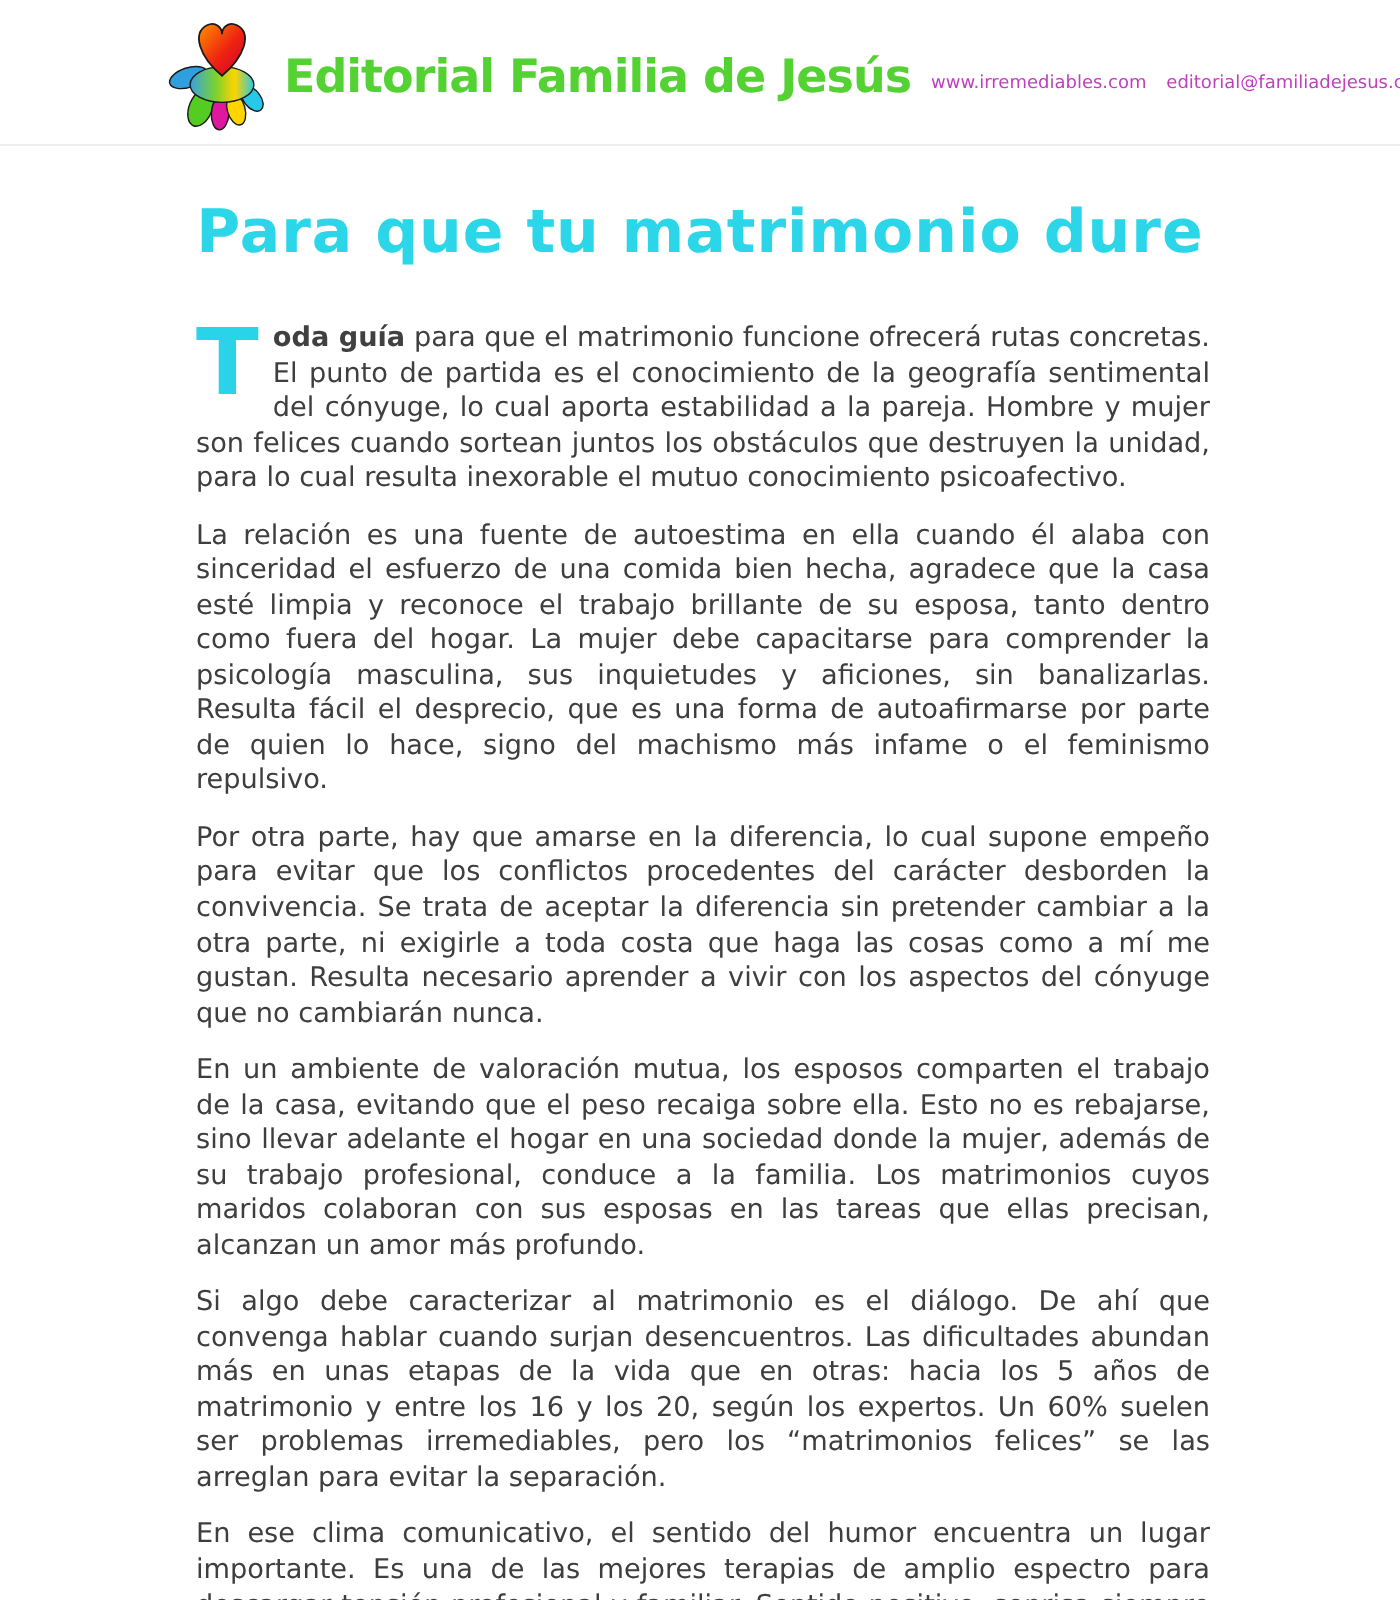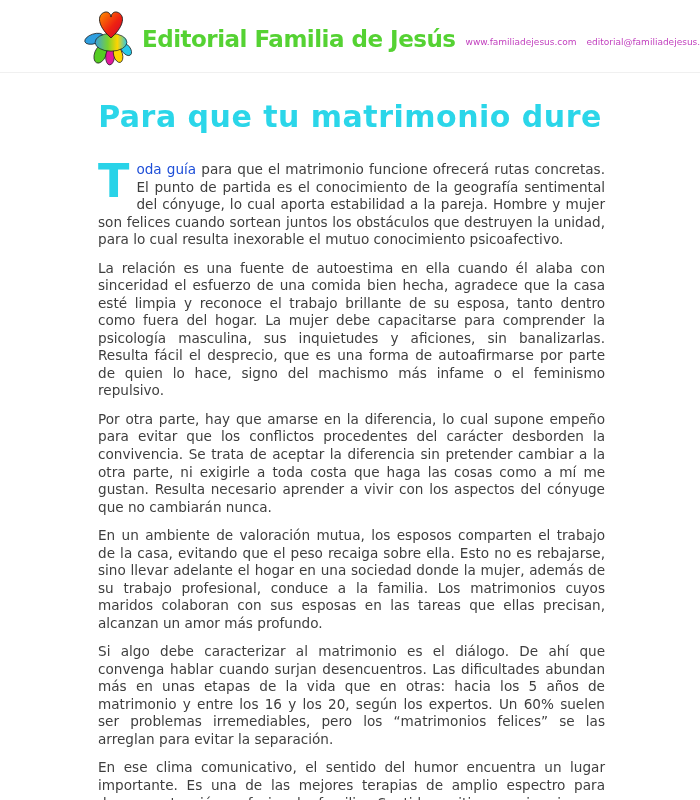--- a/index.html
+++ b/index.html
@@ -69,22 +69,22 @@
   }
   .dropcap {
     float: left;
     font-size: 46px;
     line-height: 0.82;
     padding: 2px 7px 0 0;
     color: #29d3e8;
     font-weight: bold;
   }
   .lead-highlight {
-    color: #1d4ed8;
-    font-weight: normal;
+    color: #404040;
+    font-weight: bold;
   }
 </style>
 </head>
 <body>
 
 <div class="page">
 
   <header class="header">
     <span>
       <svg class="logo" viewBox="0 0 60 70" xmlns="http://www.w3.org/2000/svg">
@@ -109,21 +109,21 @@
         <ellipse cx="38" cy="55" rx="5" ry="9" transform="rotate(-16 38 55)" fill="#ffd400" stroke="#1a1a1a" stroke-width="0.8"></ellipse>
         <ellipse cx="47" cy="49" rx="4.8" ry="8" transform="rotate(-38 47 49)" fill="#27c9e8" stroke="#1a1a1a" stroke-width="0.8"></ellipse>
 
         <ellipse cx="30" cy="41" rx="18" ry="10" fill="url(#palmGrad)" stroke="#1a1a1a" stroke-width="0.8"></ellipse>
 
         <path d="M30 36 C 17 25, 13 12, 21.5 7.5 C 26.5 5, 30 9, 30 12.5 C 30 9, 33.5 5, 38.5 7.5 C 47 12, 43 25, 30 36 Z" fill="url(#heartGrad)" stroke="#1a1a1a" stroke-width="1"></path>
       </svg>
     </span>
     <h1 class="brand">Editorial Familia de Jesús</h1>
     <span class="contact">
-      <span>www.familiadejesus.com</span>
+      <span>www.irremediables.com</span>
       <span>editorial@familiadejesus.com</span>
       
     </span>
   </header>
 
   <main>
     <h2 class="article-title">Para que tu matrimonio dure</h2>
 
     <div class="body-text">
       <p>

